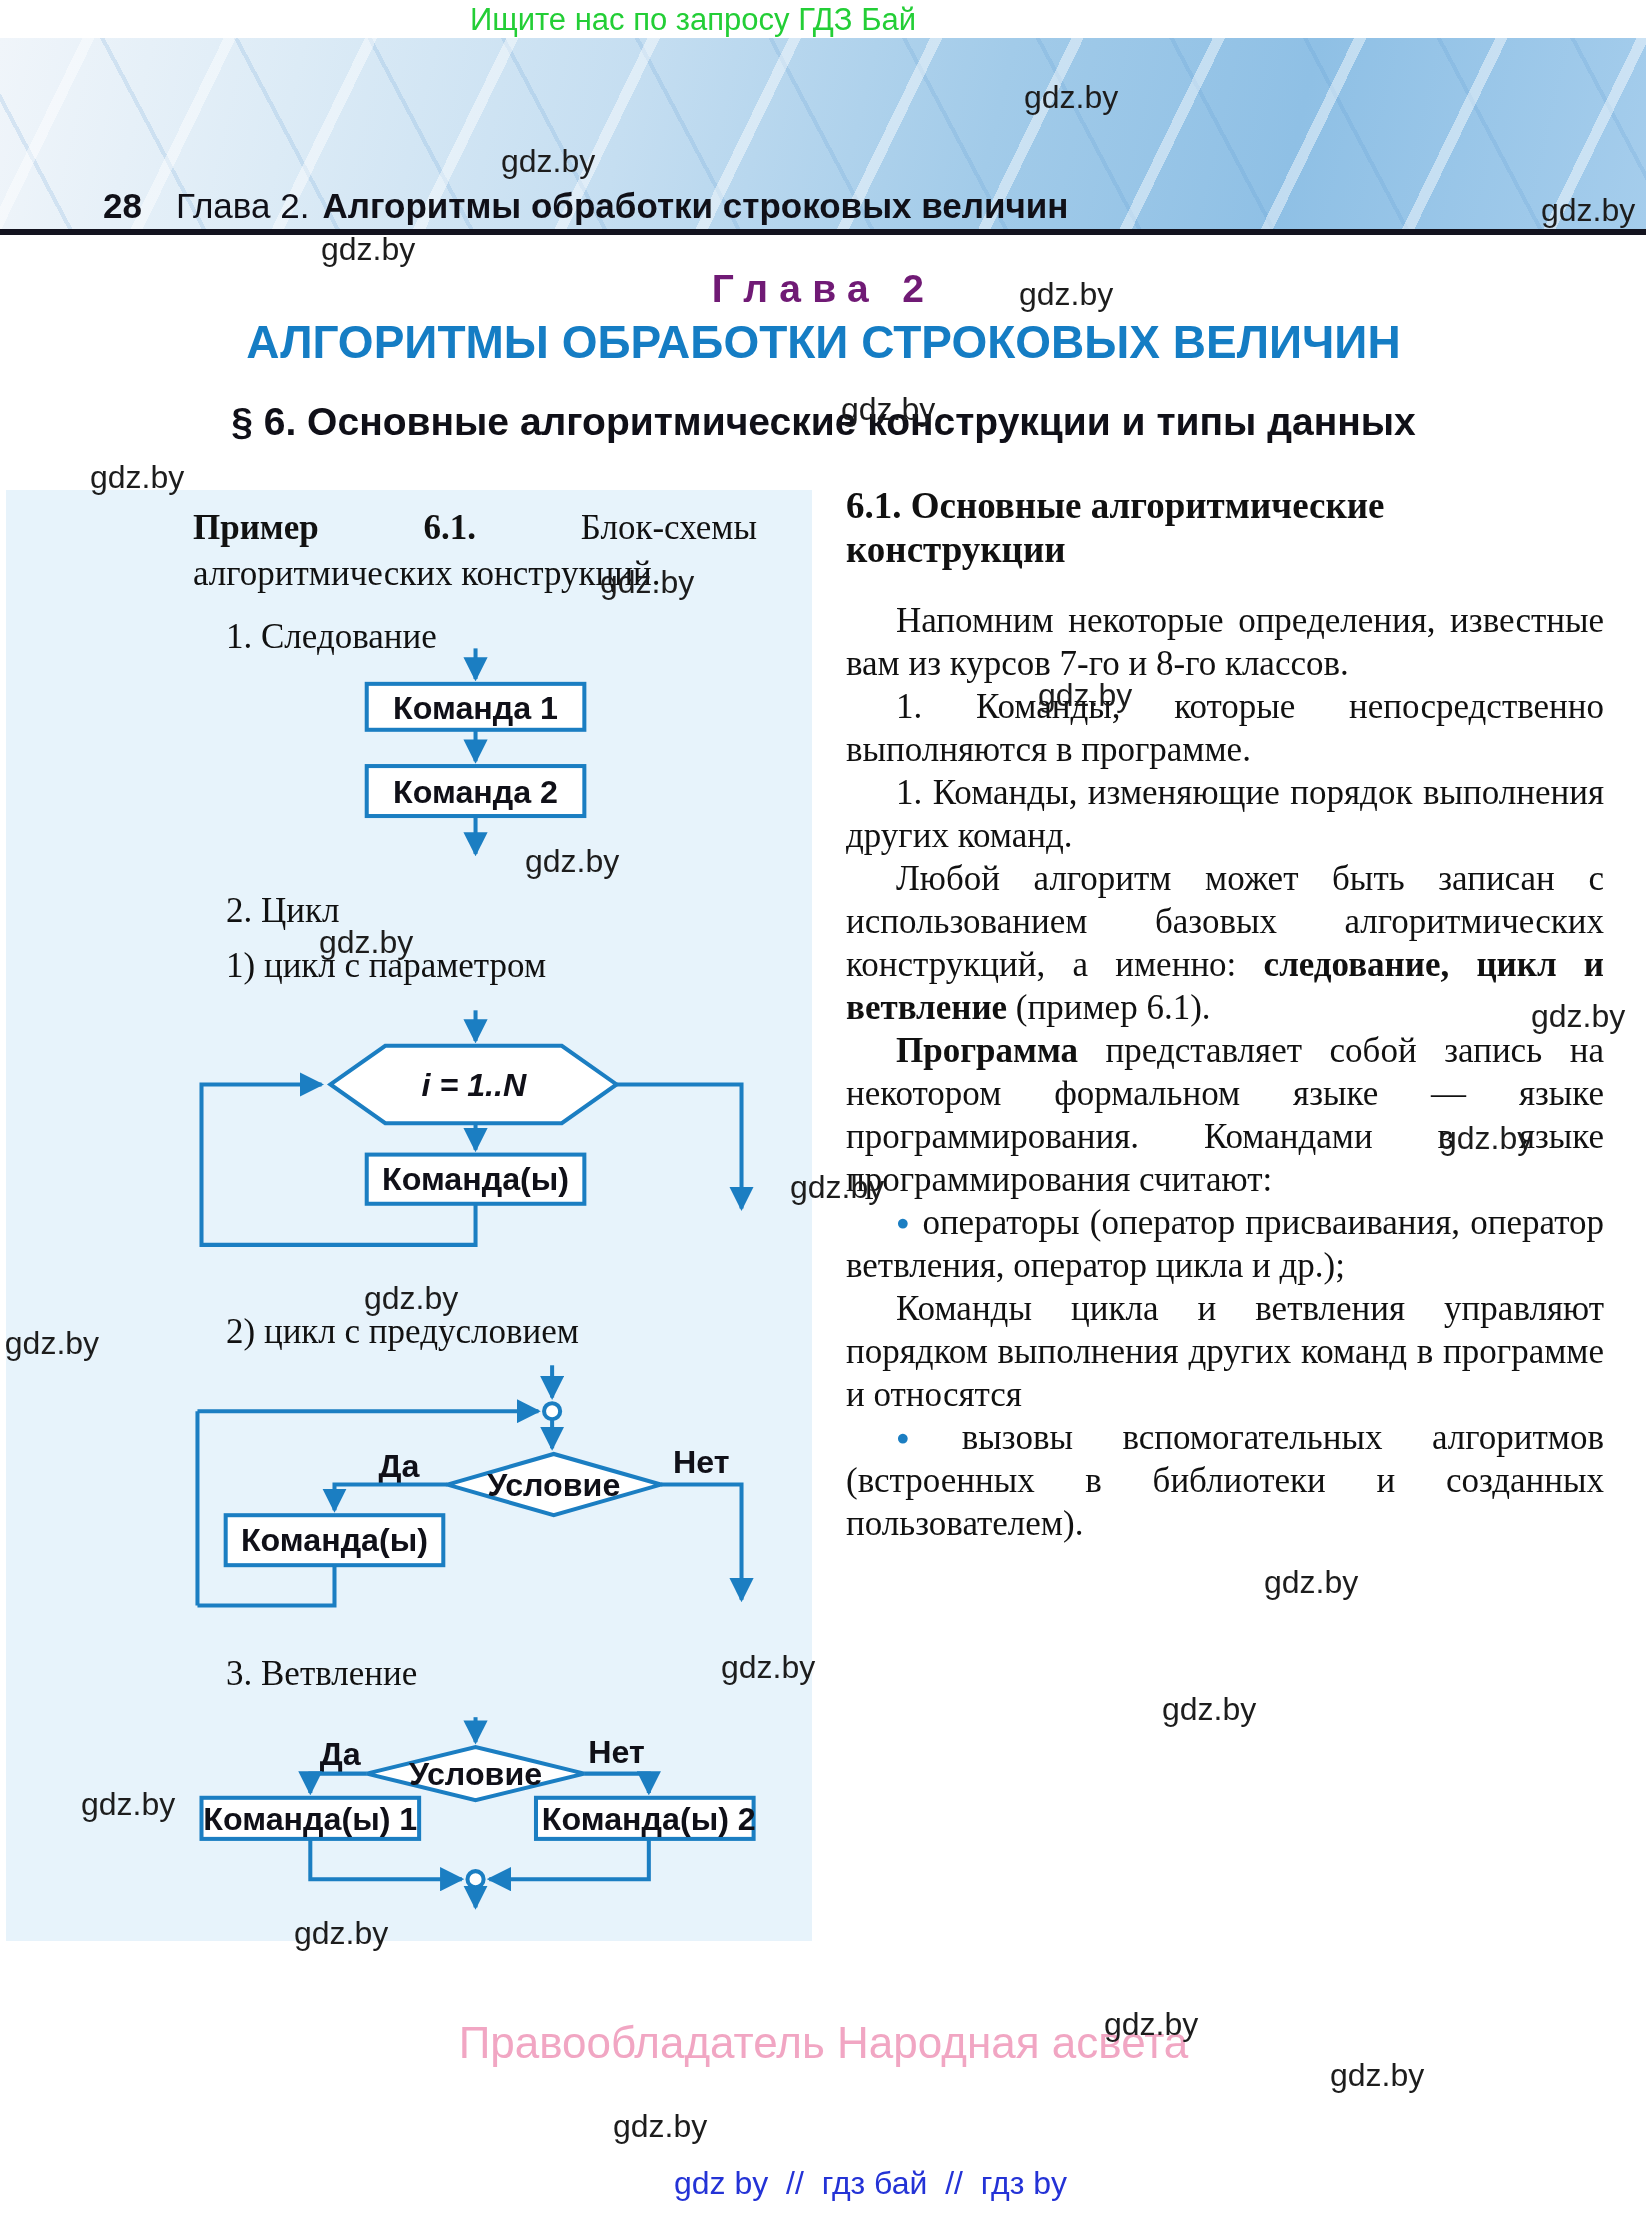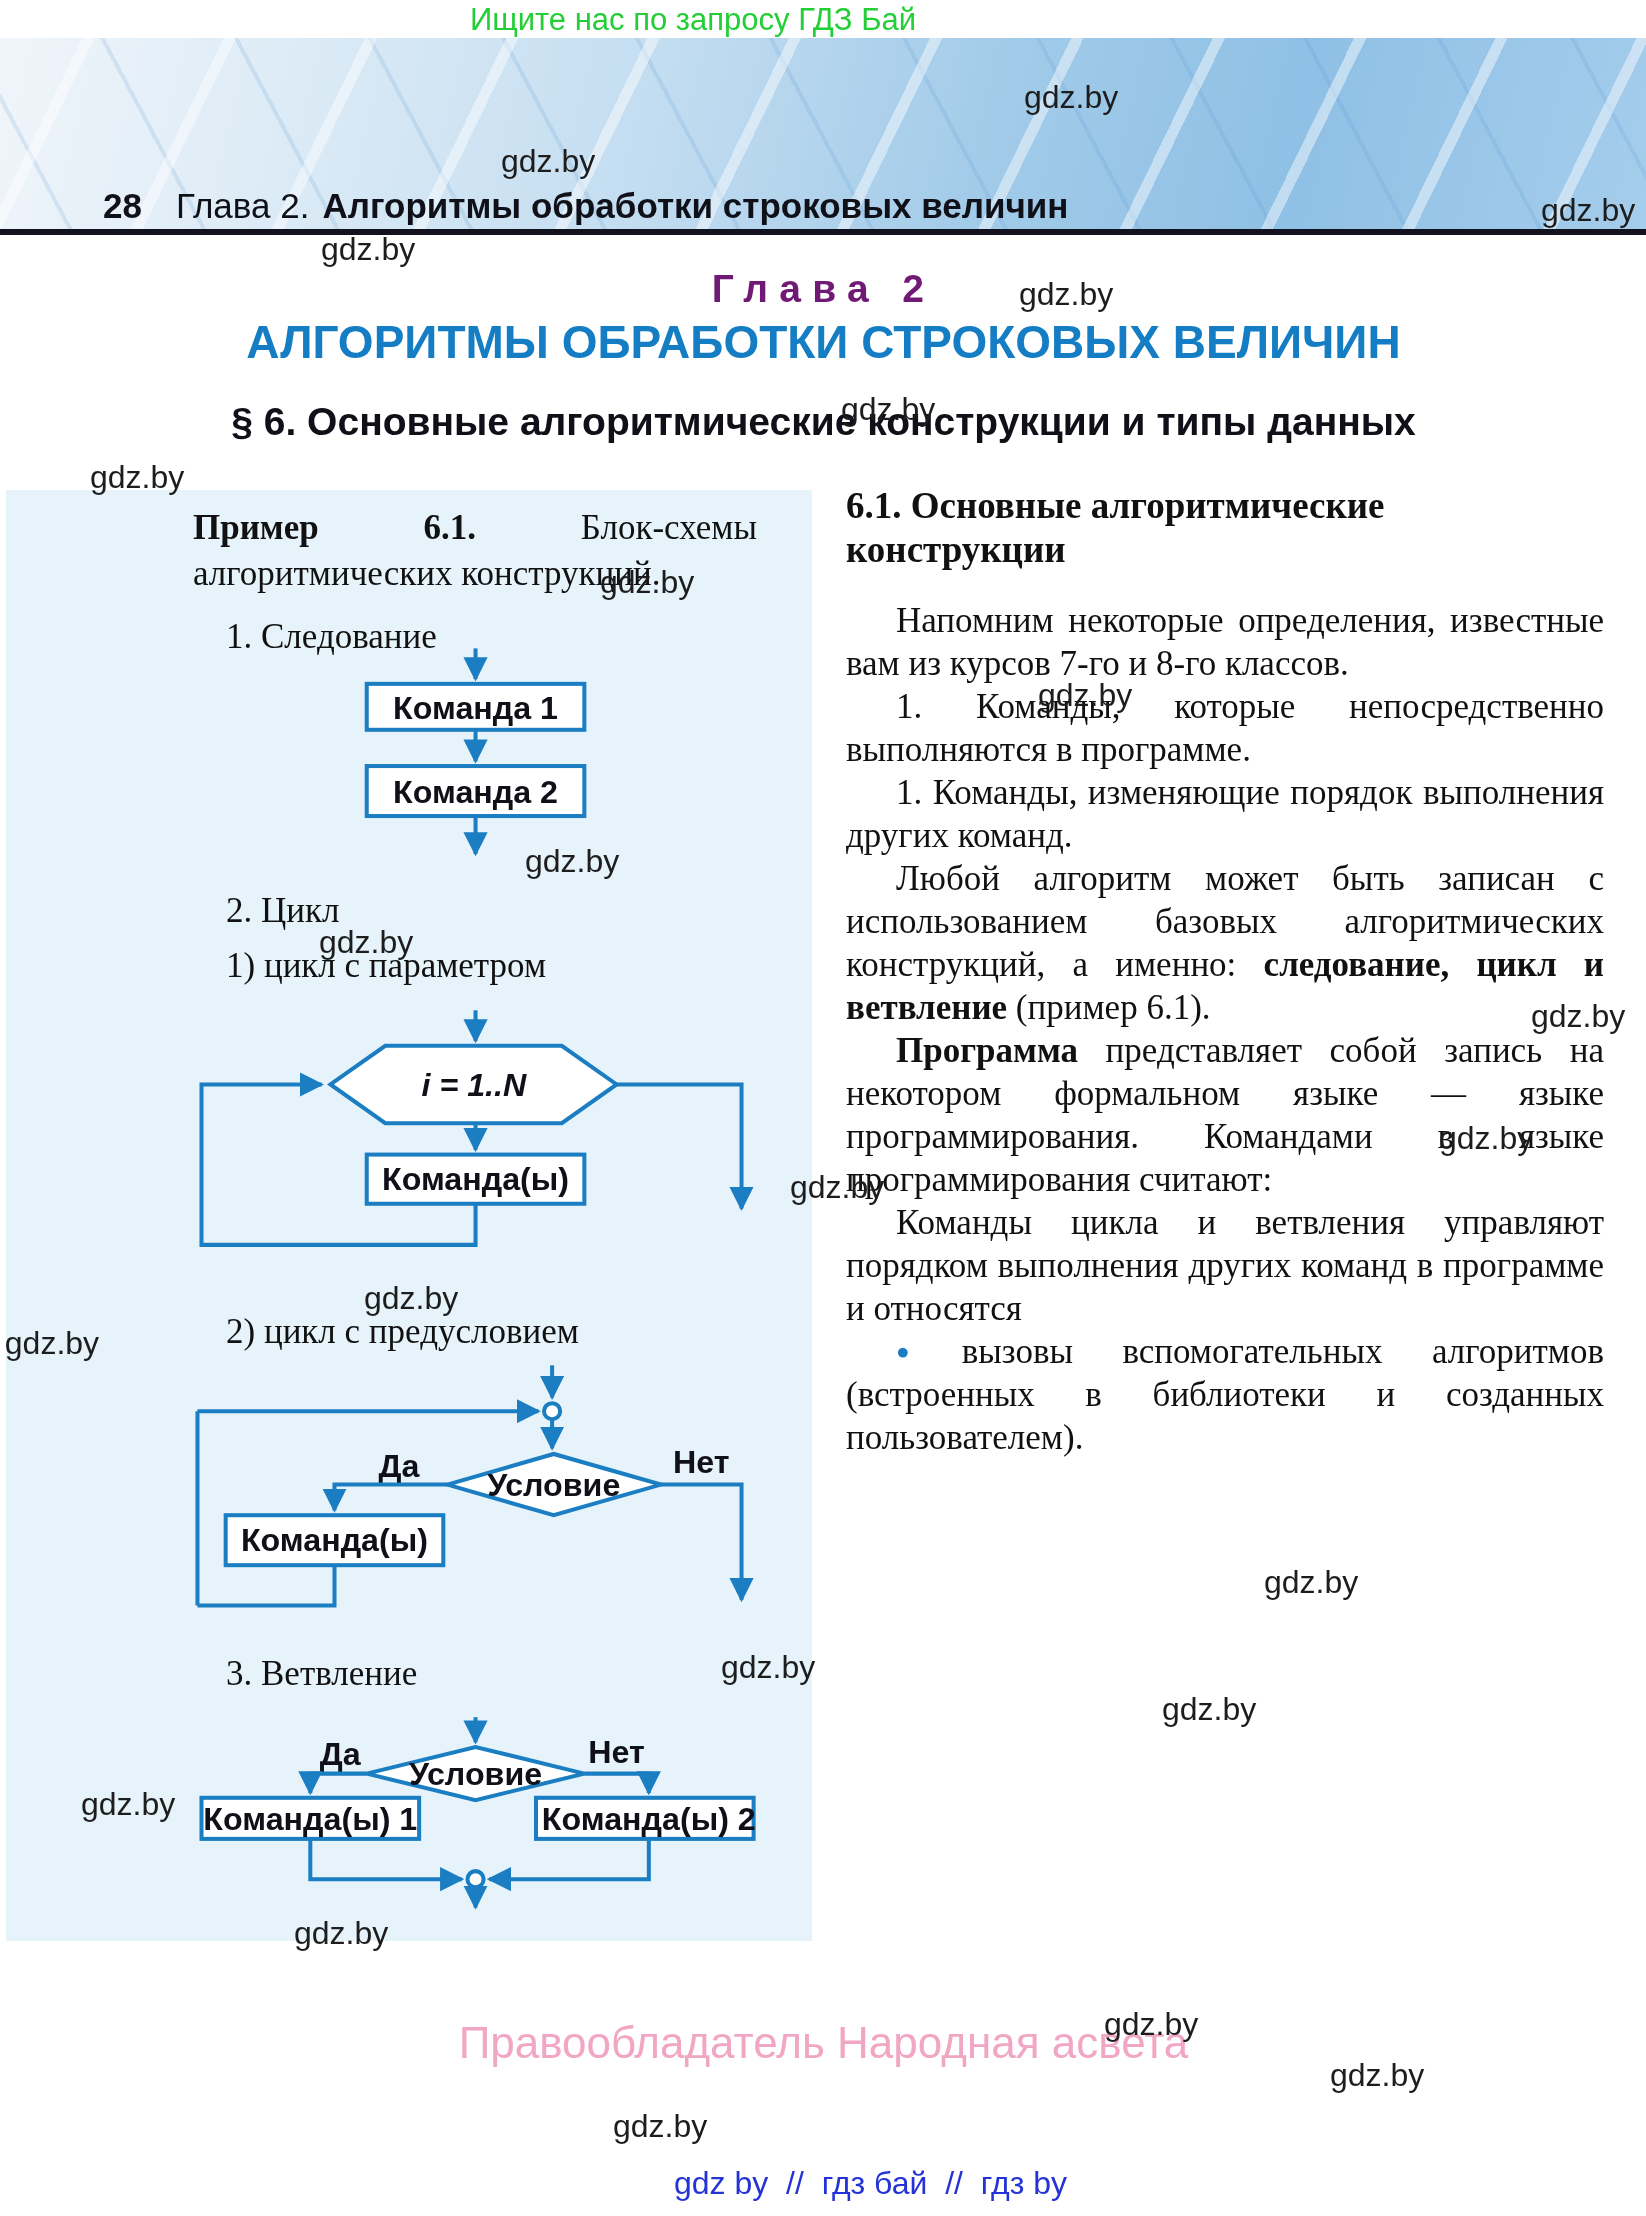--- a/index.html
+++ b/index.html
@@ -159,20 +159,21 @@
   <line class="wire" x1="590" y1="222" x2="590" y2="246" marker-end="url(#ah4)"></line>
 </svg>
 
 <div class="article">
   <h2>6.1. Основные алгоритмические конструкции</h2>
   <p>Напомним некоторые определения, известные вам из курсов 7-го и 8-го классов.</p>
   <p>1. Команды, которые непосредственно выполняются в программе.</p>
   <p>1. Команды, изменяющие порядок выполнения других команд.</p>
   <p><span>Любой алгоритм может быть записан с использованием базовых алгоритмических конструкций, а именно: </span><b>следование, цикл и ветвление</b><span> (пример 6.1).</span></p>
   <p><b>Программа</b><span> представляет собой запись на некотором формальном языке — языке программирования. Командами в языке программирования считают:</span></p>
+  <p><span class="bullet-dot">●</span><span>операторы (оператор присваивания, оператор ветвления, оператор цикла и др.);</span></p>
   <p>Команды цикла и ветвления управляют порядком выполнения других команд в программе и относятся</p>
   <p><span class="bullet-dot">●</span><span>вызовы вспомогательных алгоритмов (встроенных в библиотеки и созданных пользователем).</span></p>
 </div>
 
 <div class="copyright">Правообладатель Народная асвета</div>
 <div class="links">gdz by  //  гдз бай  //  гдз by</div>
 
 <div id="watermarks">
     <span class="wm" style="left: 501px; top: 143px;">gdz.by</span>
     <span class="wm" style="left: 1024px; top: 79px;">gdz.by</span>

